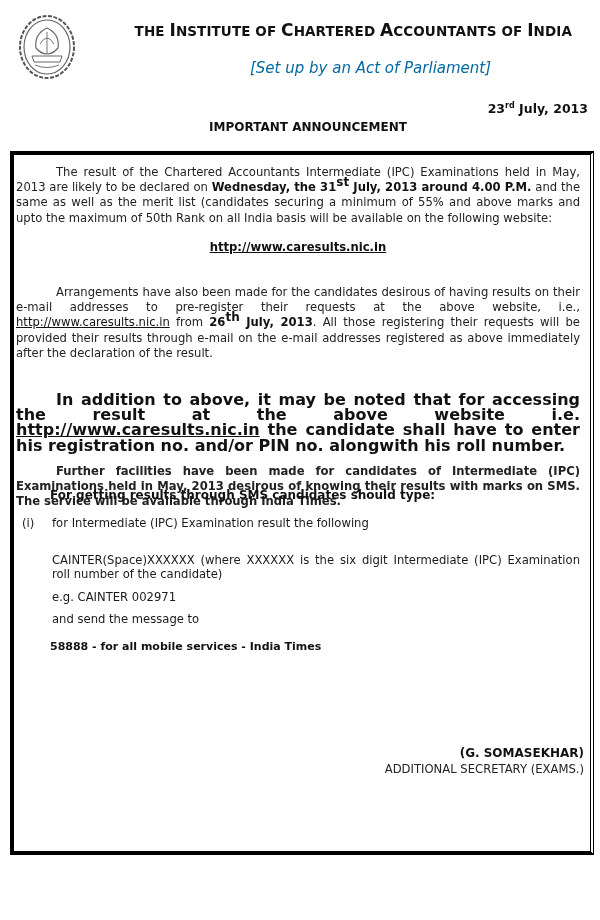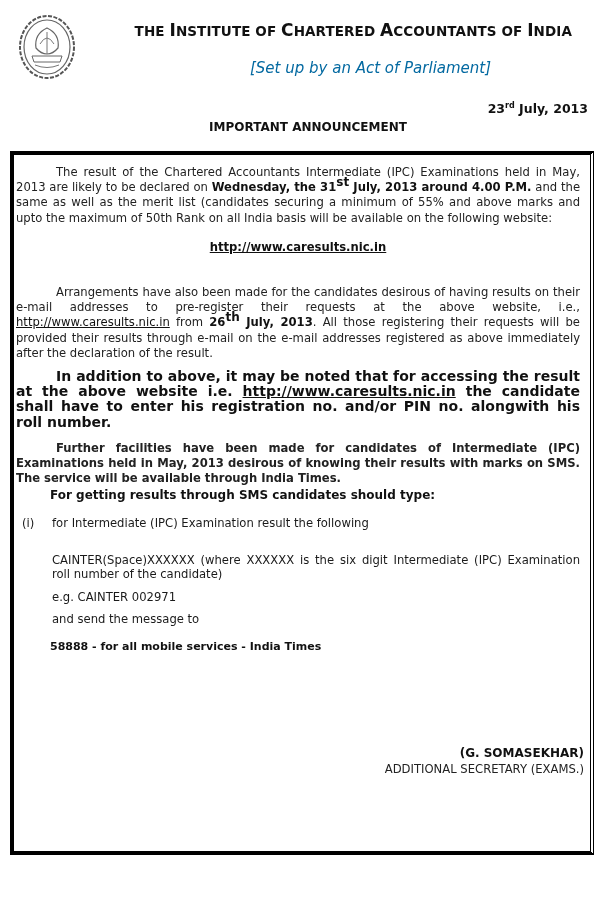--- a/index.html
+++ b/index.html
@@ -83,21 +83,21 @@
 <div class="content">
   <p class="indent">
     <span>The result of the Chartered Accountants Intermediate (IPC) Examinations held in May, 2013 are likely to be declared on </span><span class="bold"><span>Wednesday, the 31</span><sup>st</sup><span> July, 2013 around 4.00 P.M.</span></span><span> and the same as well as the merit list (candidates securing a minimum of 55% and above marks and upto the maximum of 50th Rank on all India basis will be available on the following website:</span>
   </p>
   <p class="center" style="margin-top:14px;">
     <a class="bold">http://www.caresults.nic.in</a>
   </p>
   <p class="indent" style="margin-top:30px;">
     <span>Arrangements have also been made for the candidates desirous of having results on their e-mail addresses to pre-register their requests at the above website, i.e., </span><a>http://www.caresults.nic.in</a><span> from </span><span class="bold"><span>26</span><sup>th</sup><span> July, 2013</span></span><span>.  All those registering their requests will be provided their results through e-mail on the e-mail addresses registered as above immediately after the declaration of the result.</span>
   </p>
-  <p class="indent bold" style="margin-top:8px; font-size:14px;">
+  <p class="indent bold" style="margin-top:31px; font-size:16px;">
     <span>In addition to above, it may be noted that for accessing the result at the above website i.e. </span><a>http://www.caresults.nic.in</a><span> the candidate shall have to enter his registration no. and/or PIN no. alongwith his roll number.</span>
   </p>
   <p class="indent" style="margin-top:11px;font-weight:bold;">Further facilities have been made for candidates of Intermediate (IPC) Examinations held in May, 2013 desirous of knowing their results with marks on SMS. The service will be available through India Times.</p>
 </div>
 
 <div class="sms-heading">For getting results through SMS candidates should type:</div>
 <div class="item-marker">(i)</div>
 <div class="item-text">for Intermediate (IPC) Examination result the following</div>
 <div class="code-desc">CAINTER(Space)XXXXXX (where XXXXXX is the six digit Intermediate (IPC) Examination roll number of the candidate)</div>
 <div class="example">e.g. CAINTER 002971</div>

